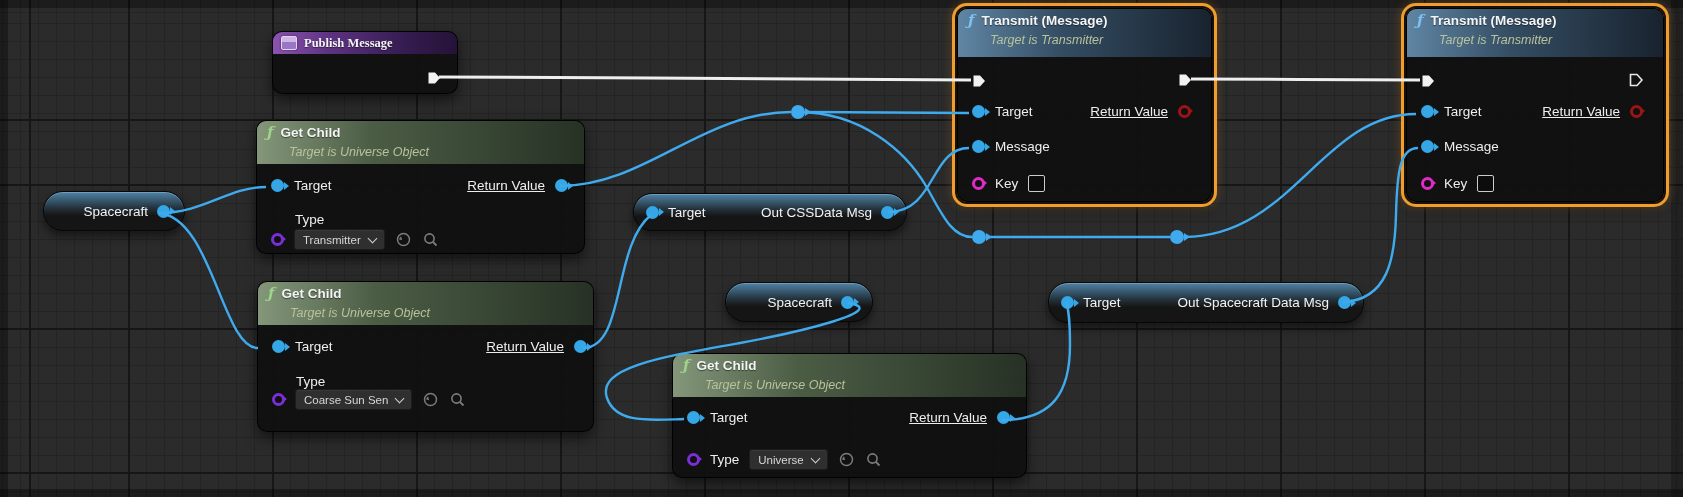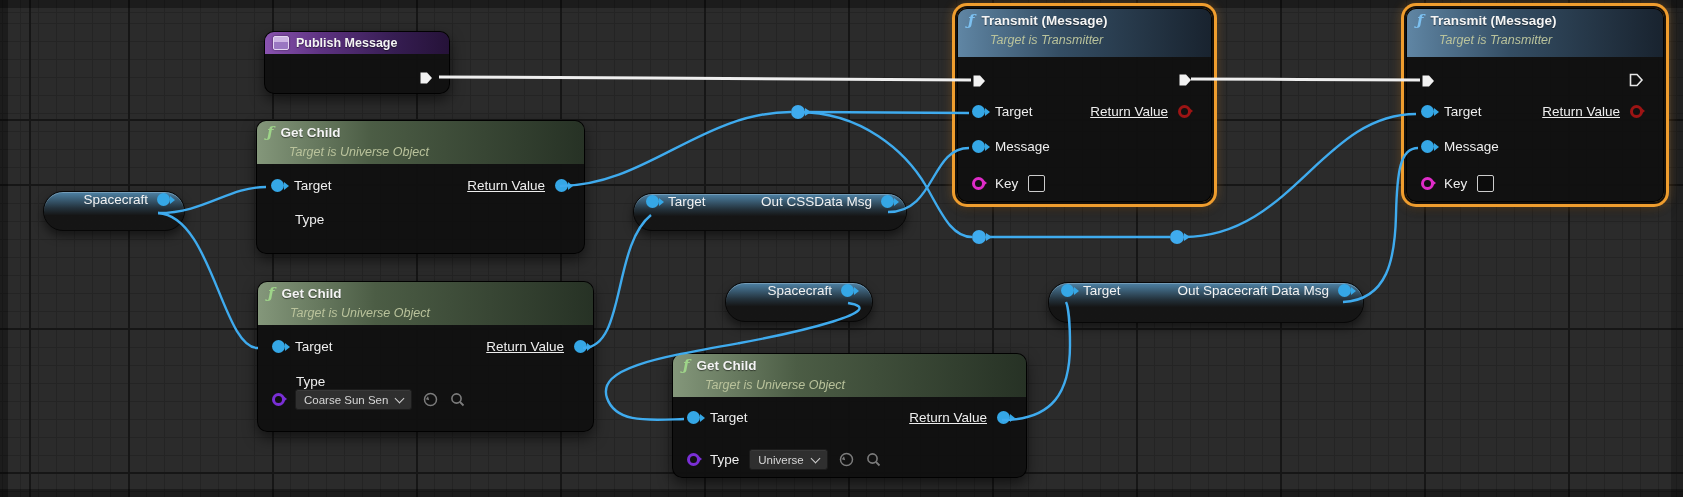--- a/index.html
+++ b/index.html
@@ -63,40 +63,40 @@
     border-radius:3px;padding:2px 8px;font-size:11.5px;color:#d6d6d6;height:15px;box-shadow:inset 0 1px 0 rgba(255,255,255,.05);}
   .chev{width:6px;height:6px;border-right:1.8px solid #cfcfcf;border-bottom:1.8px solid #cfcfcf;
     transform:rotate(45deg);margin-top:-3px;}
   .sicon{display:inline-flex;width:17px;height:17px;flex:0 0 auto;}
   .checkbox{width:17px;height:17px;border:1px solid #cccccc;border-radius:2px;background:rgba(0,0,0,.25);box-sizing:border-box;}
 
   
   .pill{position:absolute;z-index:1;border-radius:20px;box-sizing:border-box;
     background:linear-gradient(180deg,rgba(88,150,192,.85) 0%,rgba(52,84,106,.45) 42%,rgba(14,14,14,.12) 62%),#161616;
     border:1px solid #070707;box-shadow:inset 0 1px 0 rgba(255,255,255,.22),0 5px 10px rgba(0,0,0,.5);
-    display:flex;align-items:flex-start;color:#f2f2f2;font-size:13.5px;white-space:nowrap;}
+    display:flex;align-items:center;color:#f2f2f2;font-size:13.5px;white-space:nowrap;}
   .pill .grp{display:flex;align-items:center;gap:9px;}
 
   
   svg.wires{position:absolute;left:0;top:0;z-index:2;pointer-events:none;}
   .wire-data{fill:none;stroke:#3fabee;stroke-width:2.4;}
   .wire-exec{fill:none;stroke:#efefef;stroke-width:3;}
   .reroute{fill:#3fabee;}
 </style>
 </head>
 <body>
 
 <div class="canvas">
 
   <div class="edge top"></div>
   <div class="edge left"></div>
   <div class="edge bottom"></div>
   <div class="edge right"></div>
 
-  <div class="node" style="left:264px;top:31px;width:184px;height:61px;">
+  <div class="node" style="left:272px;top:31px;width:184px;height:61px;font-family:Liberation Serif, serif;">
     <div class="hdr hdr-purple">
       <span class="msq"></span>
       <span class="ntitle" style="font-size:12.5px;">Publish Message</span>
     </div>
     <div class="execpin" style="left:153px;top:38px;">
       <svg width="16" height="16" viewBox="0 0 16 16">
           <path d="M2.5 2.5 h6.5 l5 5.5 -5 5.5 h-6.5 z"></path>
         </svg>
     </div>
   </div>
@@ -111,20 +111,39 @@
     </div>
     <div class="prow" style="left:14px;top:57px;">
       <span class="pin filled blue"></span>
       <span>Target</span>
     </div>
     <div class="prow rt" style="right:16px;top:57px;">
       <span class="pin filled blue"></span>
       <span>Return Value</span>
     </div>
     <div class="typelabel" style="left:38px;top:91px;">Type</div>
+    <div class="prow" style="left:14px;top:108px;">
+      <span class="pin hollow violet"></span>
+      <span class="dd">
+        <span>Transmitter</span>
+        <span class="chev"></span>
+      </span>
+      <span class="sicon">
+        <svg width="17" height="17" viewBox="0 0 17 17">
+            <circle cx="8.5" cy="8.5" r="6" fill="none" stroke="#7c7c7c" stroke-width="1.5"></circle>
+            <path d="M6 5.2 l-2.2 3 3.4 1 z" fill="#7c7c7c"></path>
+          </svg>
+      </span>
+      <span class="sicon">
+        <svg width="17" height="17" viewBox="0 0 17 17">
+            <circle cx="7.5" cy="7.5" r="4.6" fill="none" stroke="#7c7c7c" stroke-width="1.6"></circle>
+            <line x1="11" y1="11" x2="14.5" y2="14.5" stroke="#7c7c7c" stroke-width="1.8"></line>
+          </svg>
+      </span>
+    </div>
   </div>
 
   <div class="node" style="left:257px;top:281px;width:335px;height:149px;">
     <div class="hdr hdr-green">
       <div class="trow">
         <span class="ficon green">ƒ</span>
         <span class="ntitle">Get Child</span>
       </div>
       <div class="nsub">Target is Universe Object</div>
     </div>

